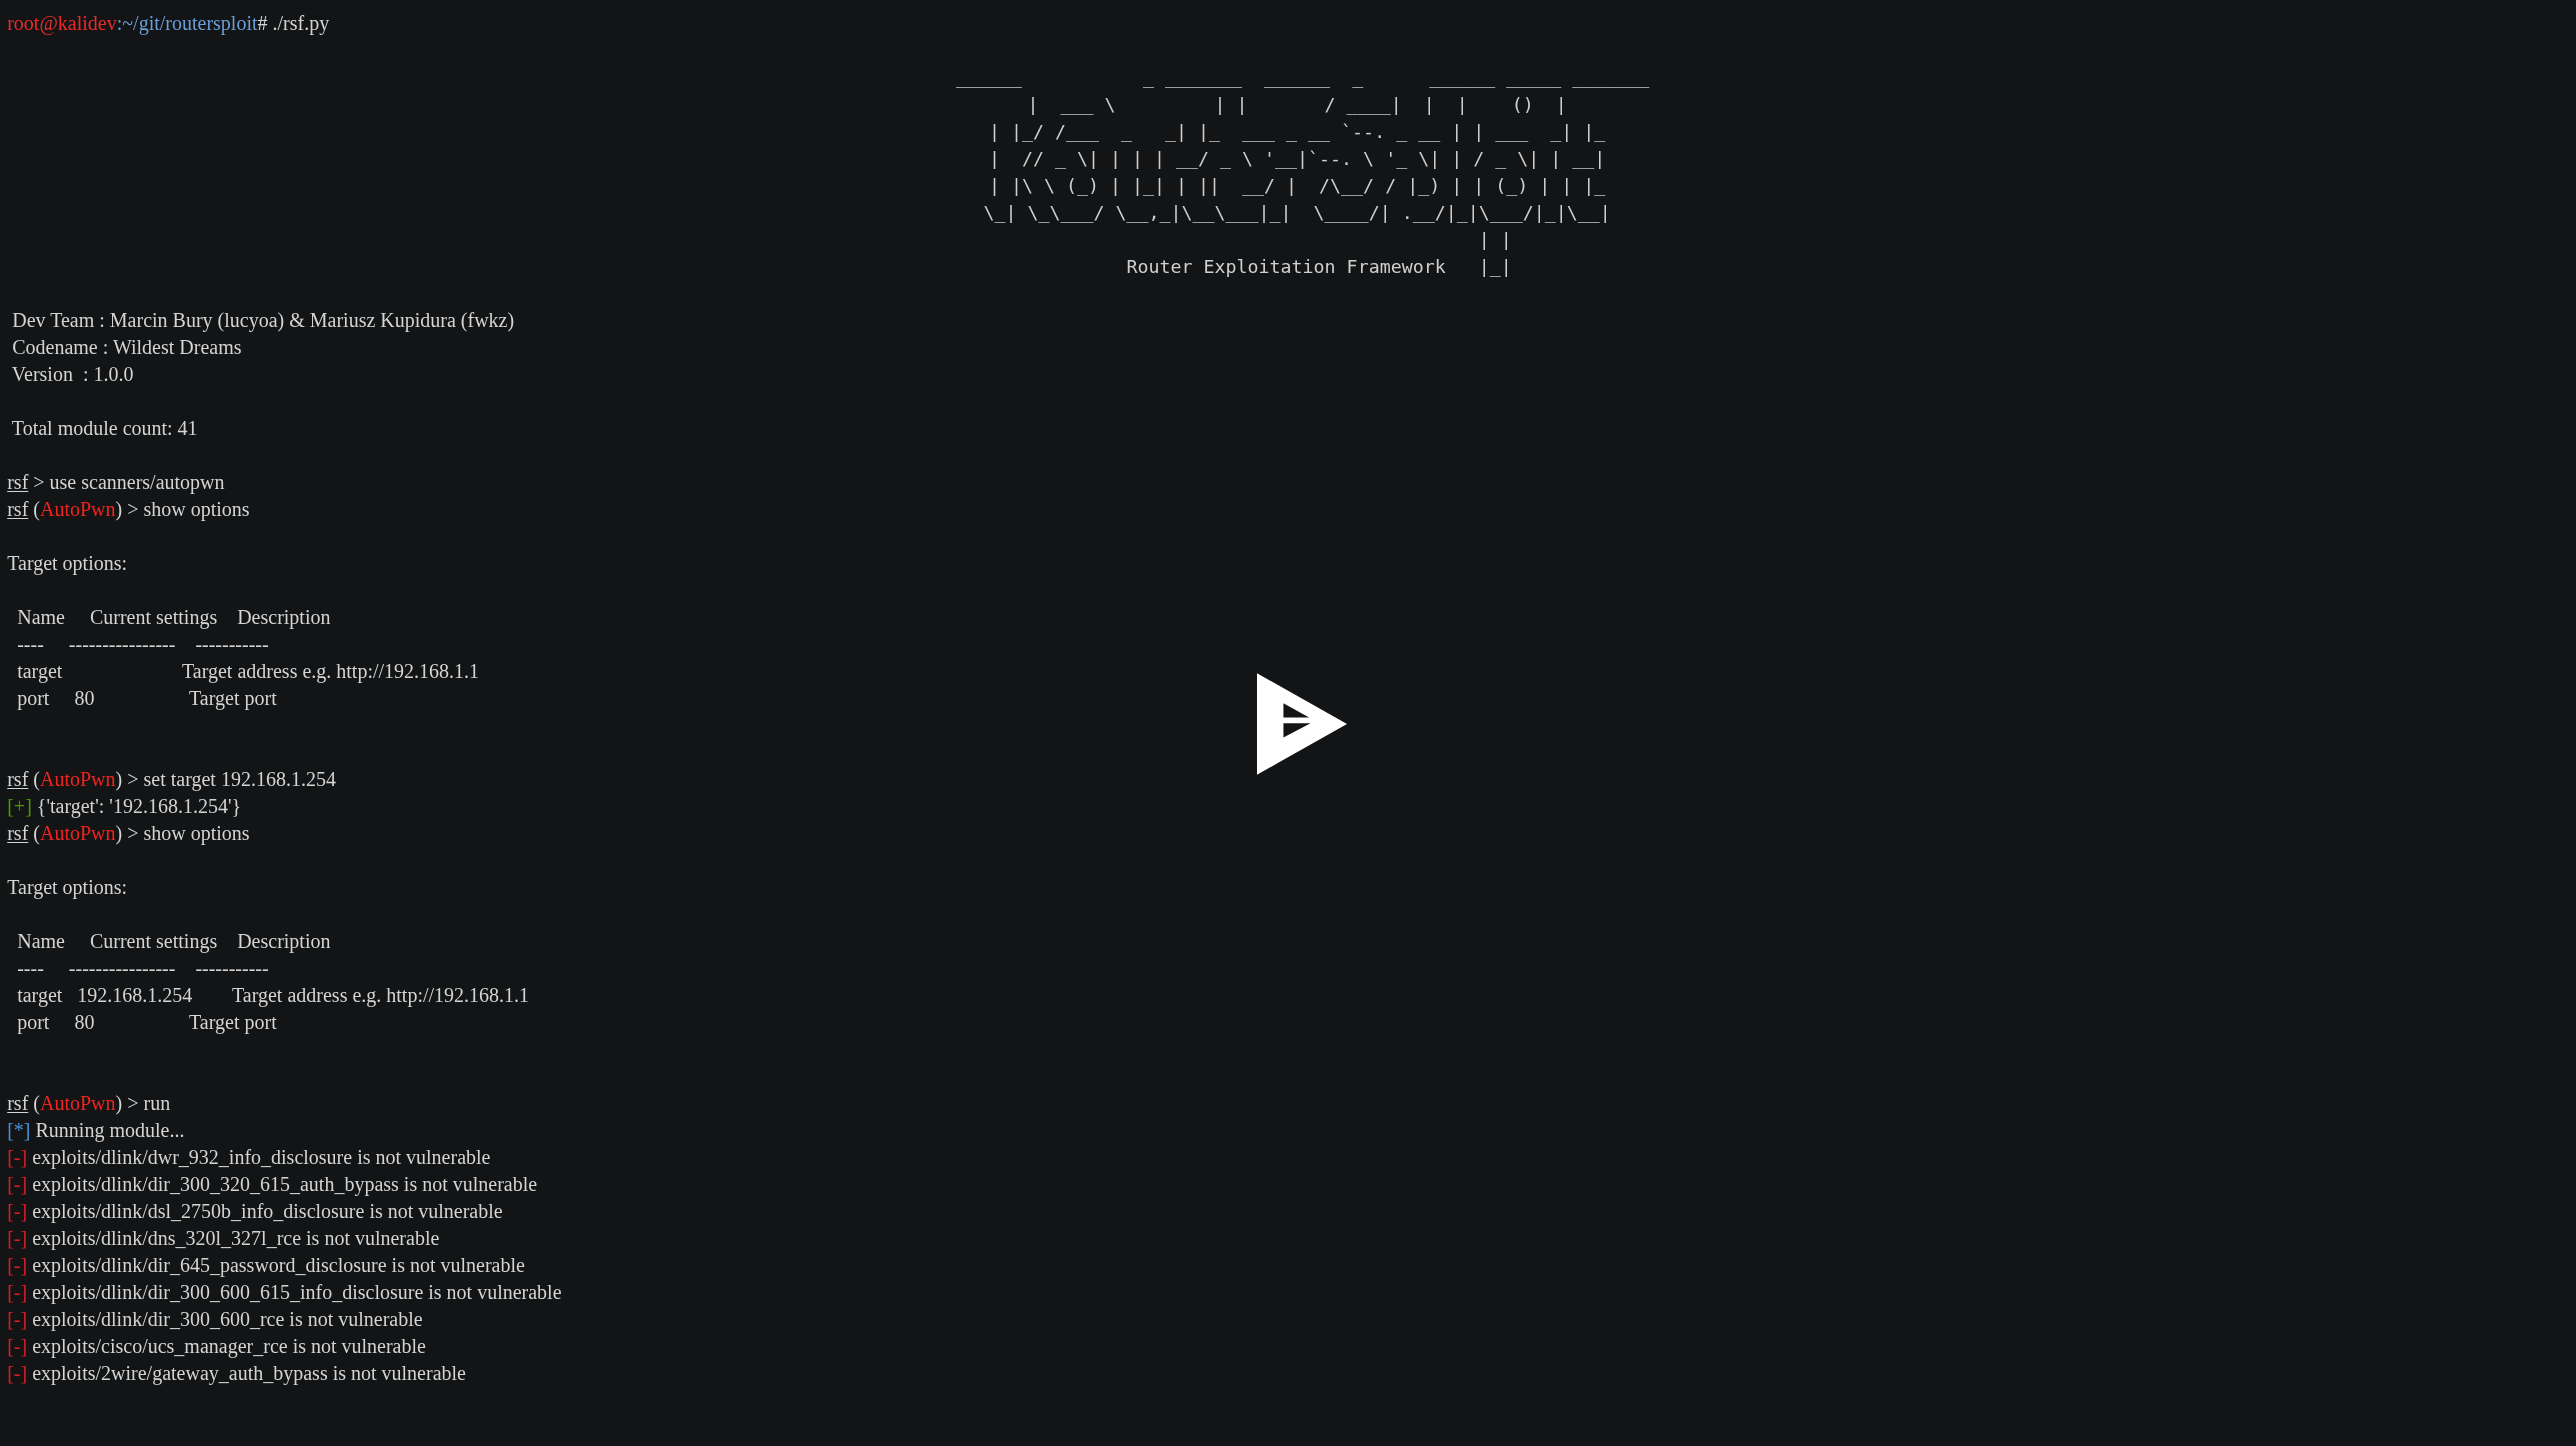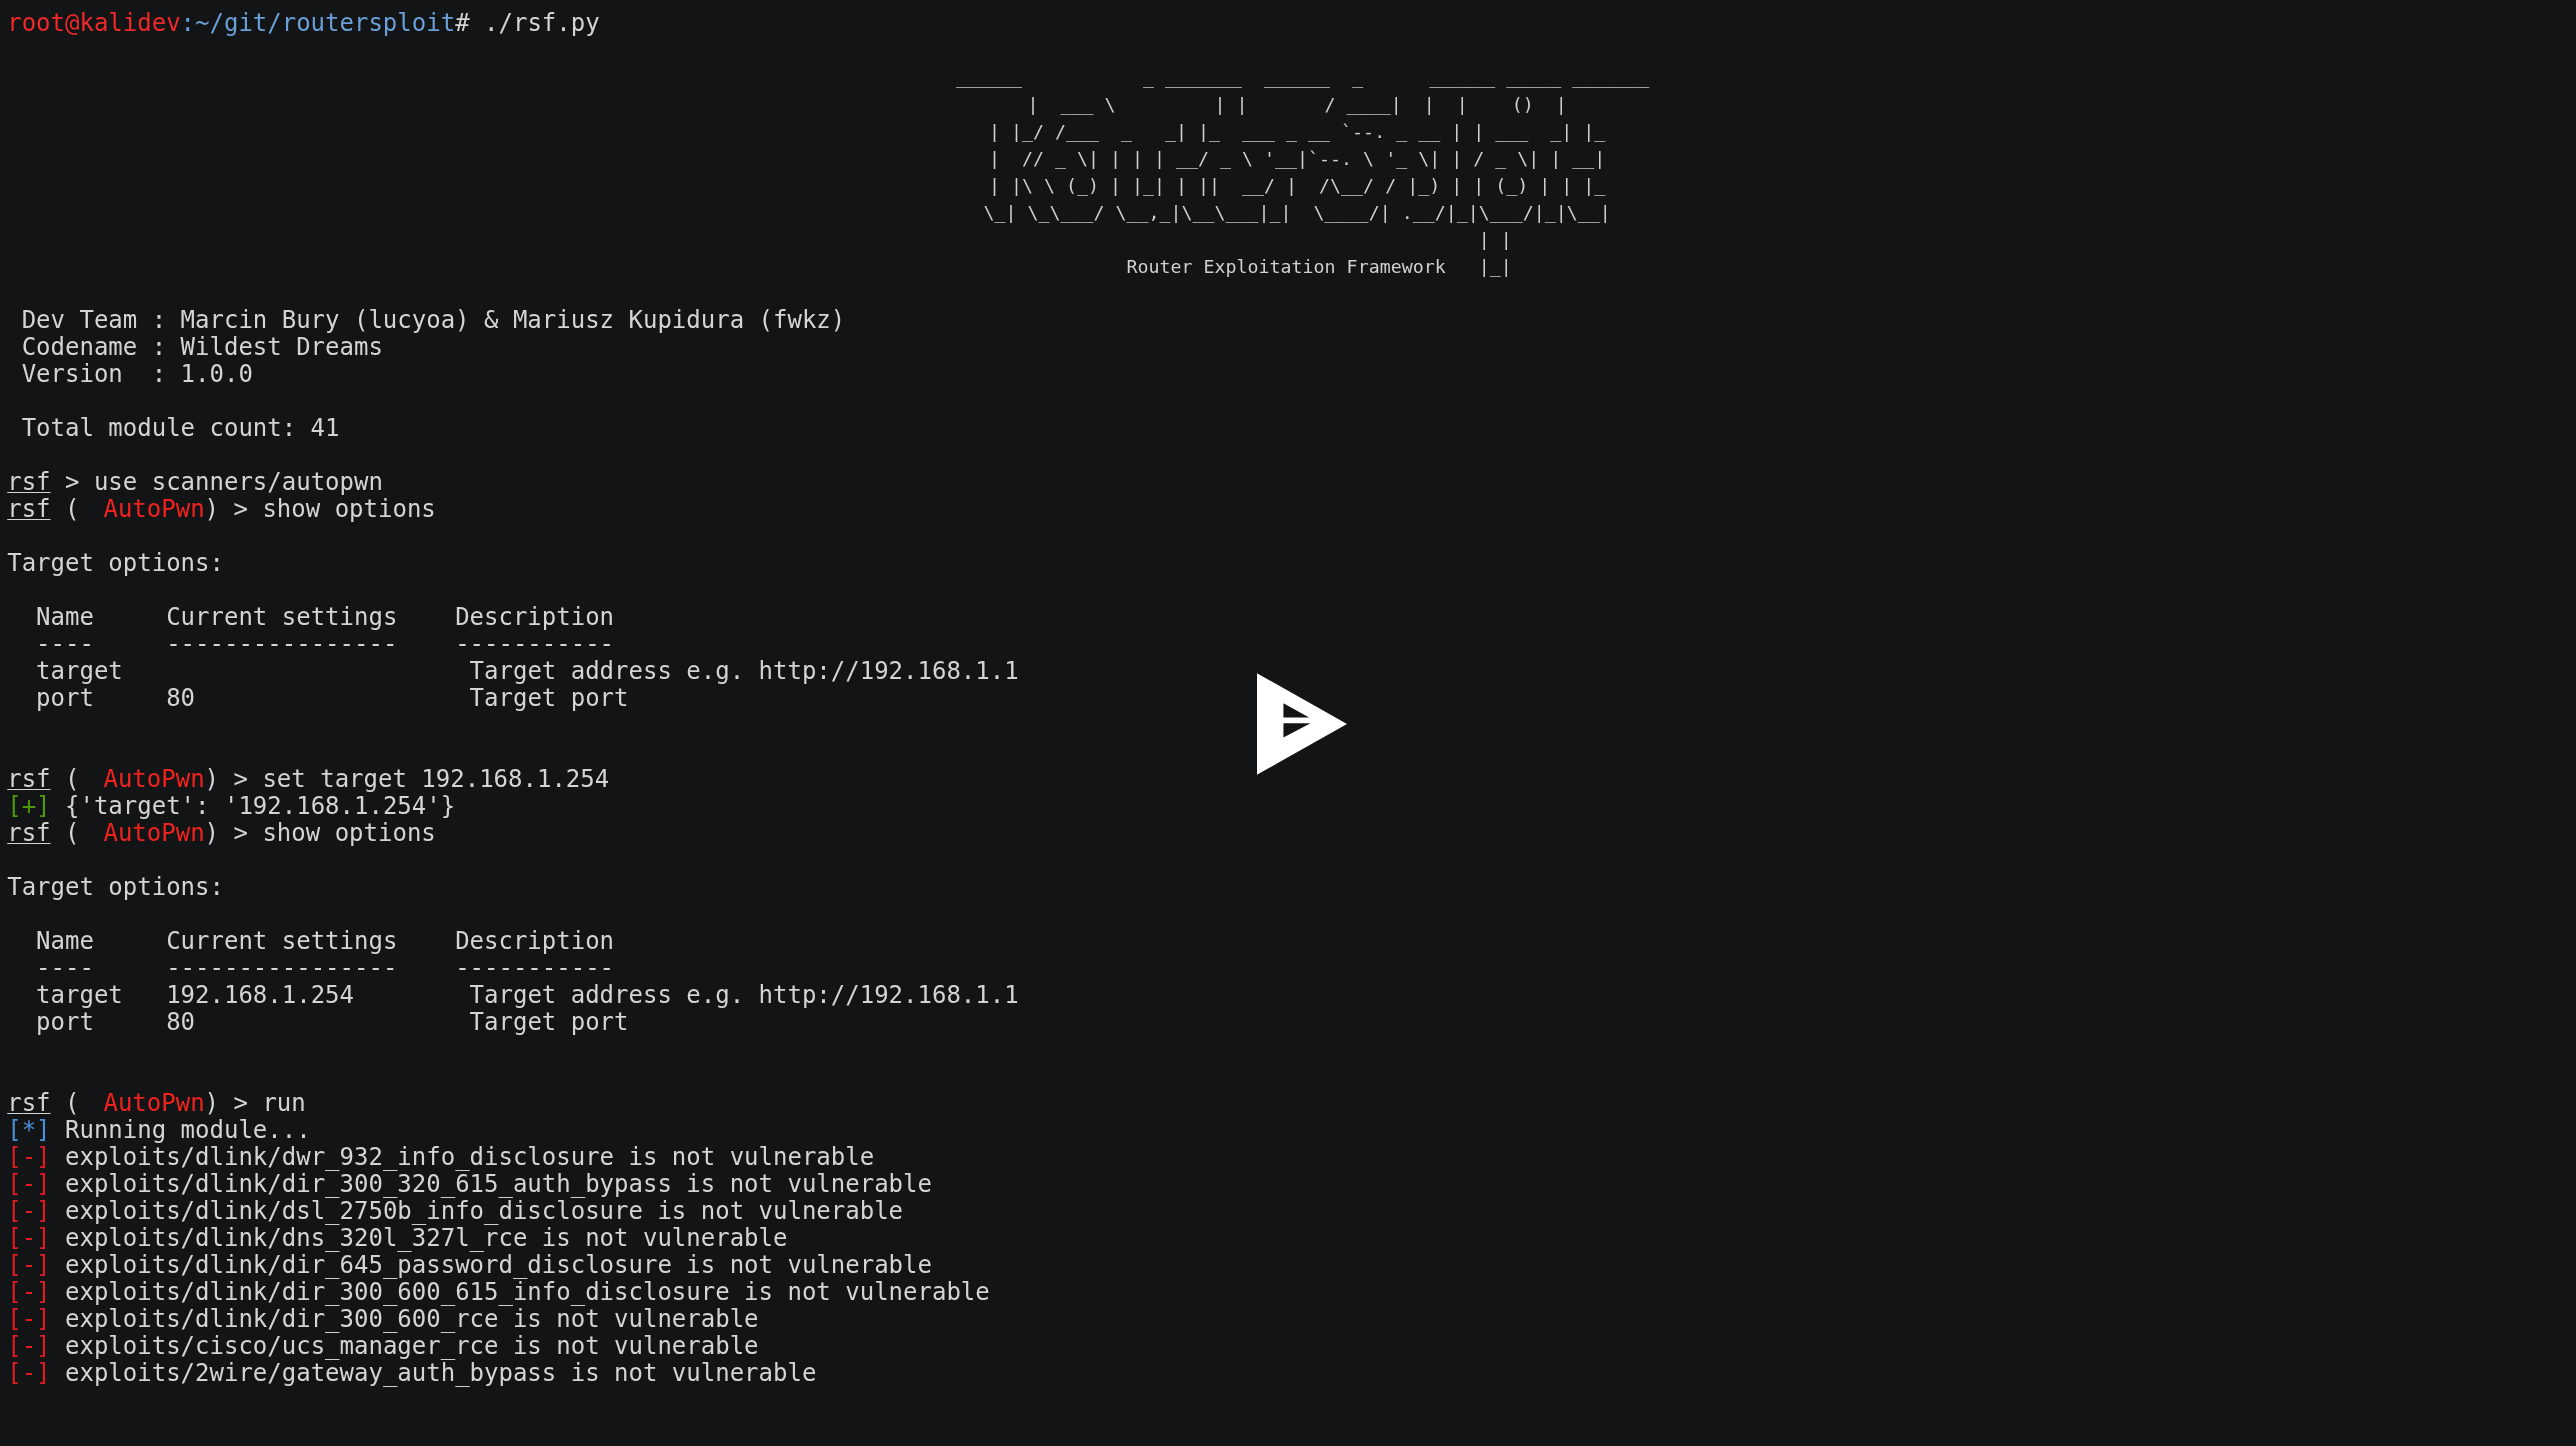--- a/index.html
+++ b/index.html
@@ -16,38 +16,39 @@
   }
   #terminal {
     position: relative;
     width: 2576px;
     height: 1447px;
     background: #131415;
     box-sizing: border-box;
     padding: 10px 0 0 7.2px;
   }
   .line {
-    font-size: 24px;
+    font-size: 20px;
     line-height: 27px;
     letter-spacing: 0px;
     white-space: pre;
     color: #d4d4d4;
     height: 27px;
+    font-family: Liberation Serif, serif;
   }
   .blank { color: transparent; }
   .art {
     font-size: 18.3px;
     line-height: 27px;
     white-space: pre;
     color: #cfcfcf;
     height: 27px;
     text-align: center;
   }
   .c-red    { color: #ef2929; }
-  .c-brand  { color: #f2231f; margin-left: 24px; }
+  .c-brand  { color: #f2231f; }
   .c-blue   { color: #6a9fd8; }
   .c-white  { color: #d4d4d4; }
   .c-green  { color: #4e9a06; }
   .c-info   { color: #4a90d9; }
   .c-fail   { color: #e01b24; }
   .ul { text-decoration: underline; text-decoration-thickness: 1.4px; text-underline-offset: 2.2px; }
 
   
   #play-overlay {
     position: absolute;

